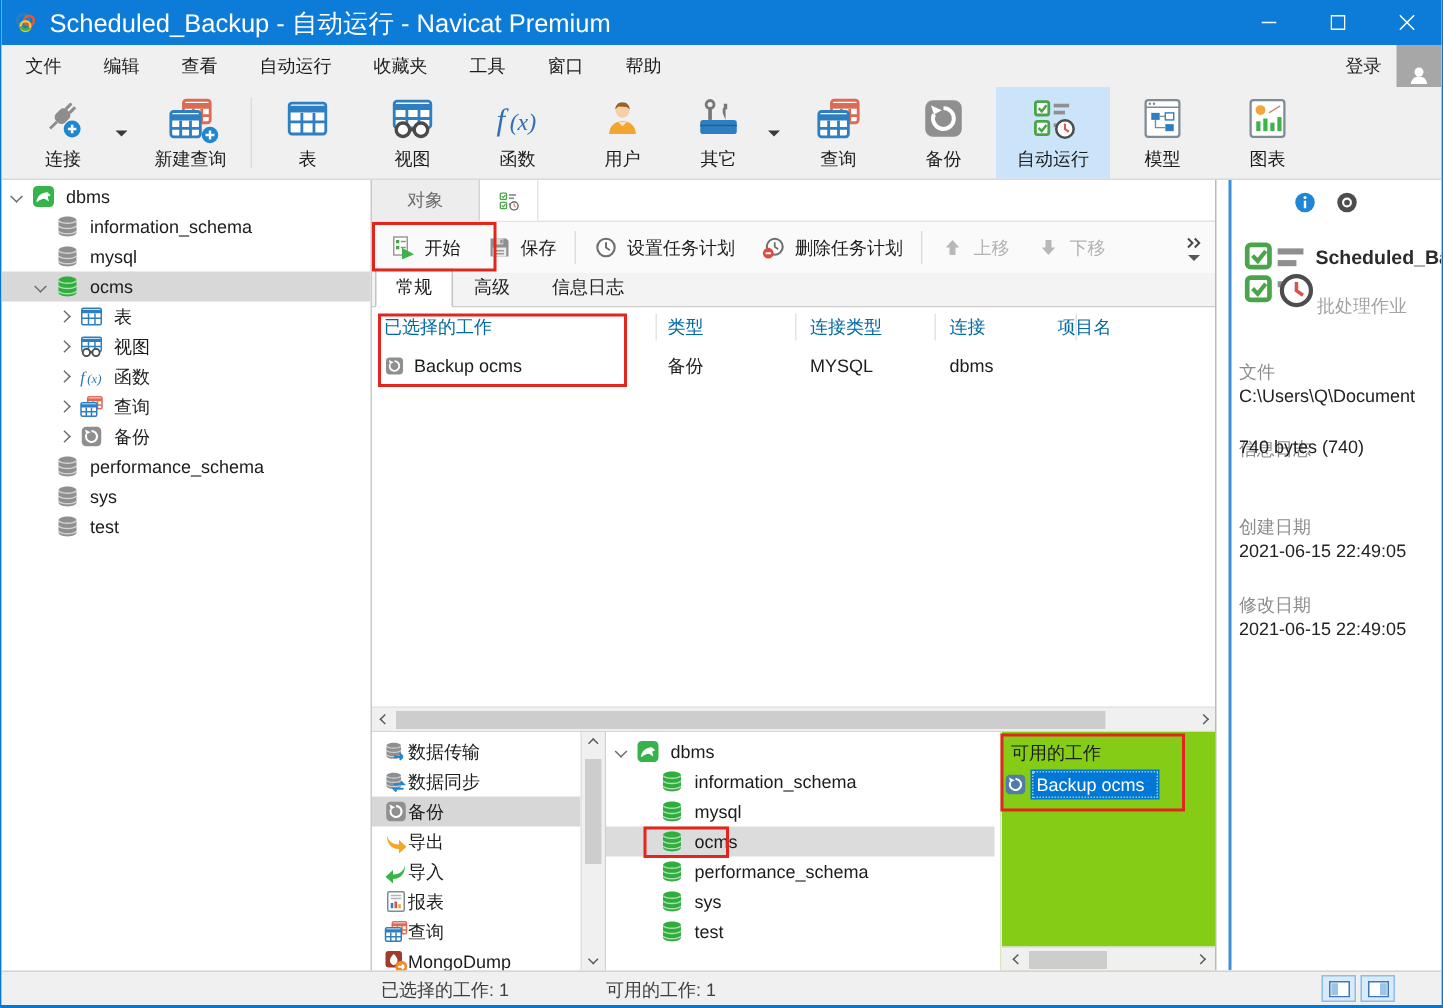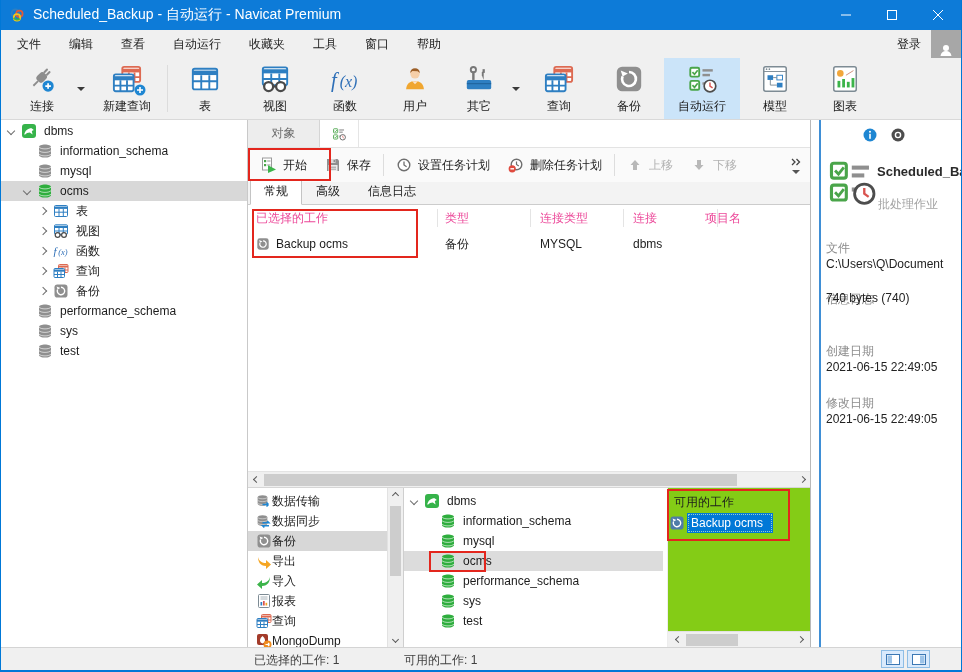--- a/index.html
+++ b/index.html
@@ -2,21 +2,21 @@
 <html><head>
 <meta charset="utf-8">
 <style>
   *{box-sizing:border-box;margin:0;padding:0}
   html,body{width:962px;height:672px}
   body{font-family:"Liberation Sans","DejaVu Sans",sans-serif;font-size:12px;color:#1c1c1c;background:#fff}
   .window{position:relative;width:962px;height:672px;border-left:1px solid #0078d7;border-right:1px solid #0078d7;border-bottom:2px solid #0078d7;overflow:hidden;background:#fff}
 
   
   .titlebar{height:30px;background:#0d7bd8;display:flex;align-items:center;padding-left:8px;color:#fff}
-  .title-text{margin-left:8px;font-size:14px;white-space:nowrap}
+  .title-text{margin-left:8px;font-size:17px;white-space:nowrap}
   .win-controls{margin-left:auto;display:flex;height:100%}
   .win-btn{width:46px;display:flex;align-items:center;justify-content:center;cursor:default}
 
   
   .menubar{height:28px;background:#f0f0f0;display:flex;align-items:center;padding-left:2px}
   .menu-item{padding:0 14px;line-height:28px}
   .menu-login{margin-left:auto;padding:0 10px}
   .avatar{width:30px;height:28px;background:#a7a7a7;display:flex;align-items:flex-end;justify-content:center;overflow:hidden}
 
   
@@ -58,21 +58,21 @@
   .cmd{display:flex;align-items:center;gap:6px;padding:0 9px;height:27px;white-space:nowrap}
   .cmd.disabled{color:#b2b2b2}
   .cmd-sep{width:1px;height:22px;background:#ddd;margin:0 3px}
   .cmd-overflow{margin-left:auto;margin-right:8px;display:flex;flex-direction:column;align-items:center;gap:2px}
 
   .subtabs{height:23px;background:#f3f3f3;display:flex;align-items:flex-end;padding-left:2px;border-bottom:1px solid #cccccc}
   .stab{padding:3px 13px 4px;border:1px solid transparent;margin-bottom:-1px;white-space:nowrap}
   .stab.active{background:#fff;border-color:#c4c4c4;border-bottom-color:#fff}
 
   .grid{flex:1;position:relative;background:#fff}
-  .gh{position:absolute;top:0;height:26px;display:flex;align-items:center;color:#ec4899;white-space:nowrap}
+  .gh{position:absolute;top:0;height:26px;display:flex;align-items:center;color:#0369a1;white-space:nowrap}
   .gsep{position:absolute;top:4px;height:18px;width:1px;background:#e4e4e4}
   .gcell{position:absolute;top:27px;height:24px;display:flex;align-items:center;gap:6px;white-space:nowrap}
 
   .hscroll{height:16px;background:#f0f0f0;border-top:1px solid #e4e4e4;position:relative}
   .hs-arrow{position:absolute;top:0;width:16px;height:15px;display:flex;align-items:center;justify-content:center}
   .hs-thumb{position:absolute;top:2px;height:12px;background:#cdcdcd}
   .cv.sm{width:5px;height:5px;border-color:#5a5a5a;margin:0}
   .cv.l{transform:rotate(135deg)}
   .cv.u{transform:rotate(-135deg)}
 

